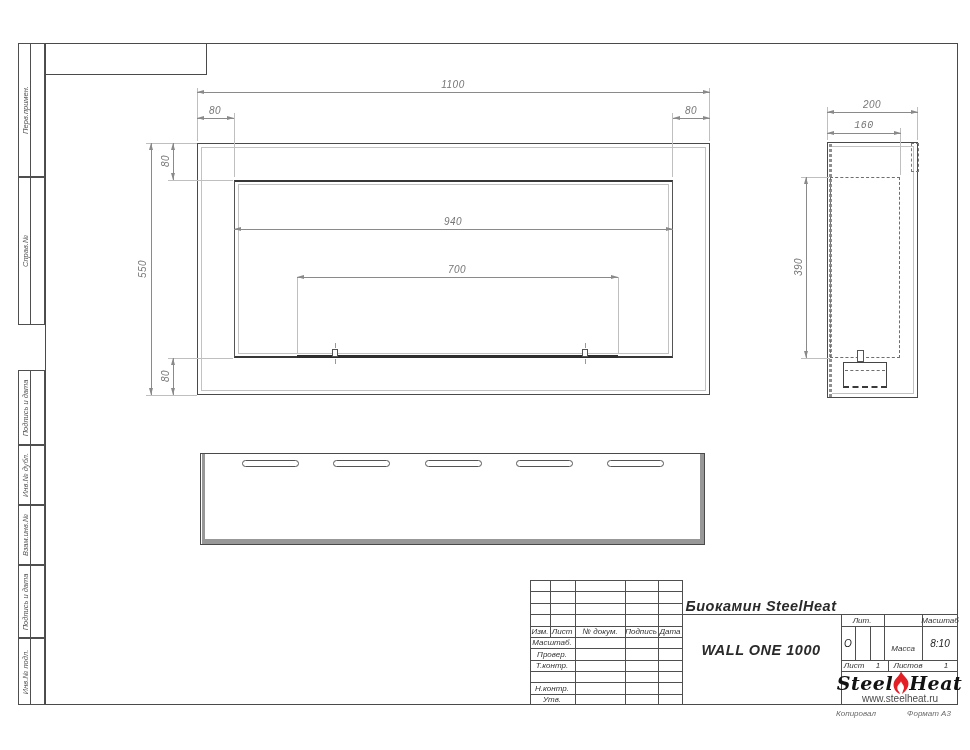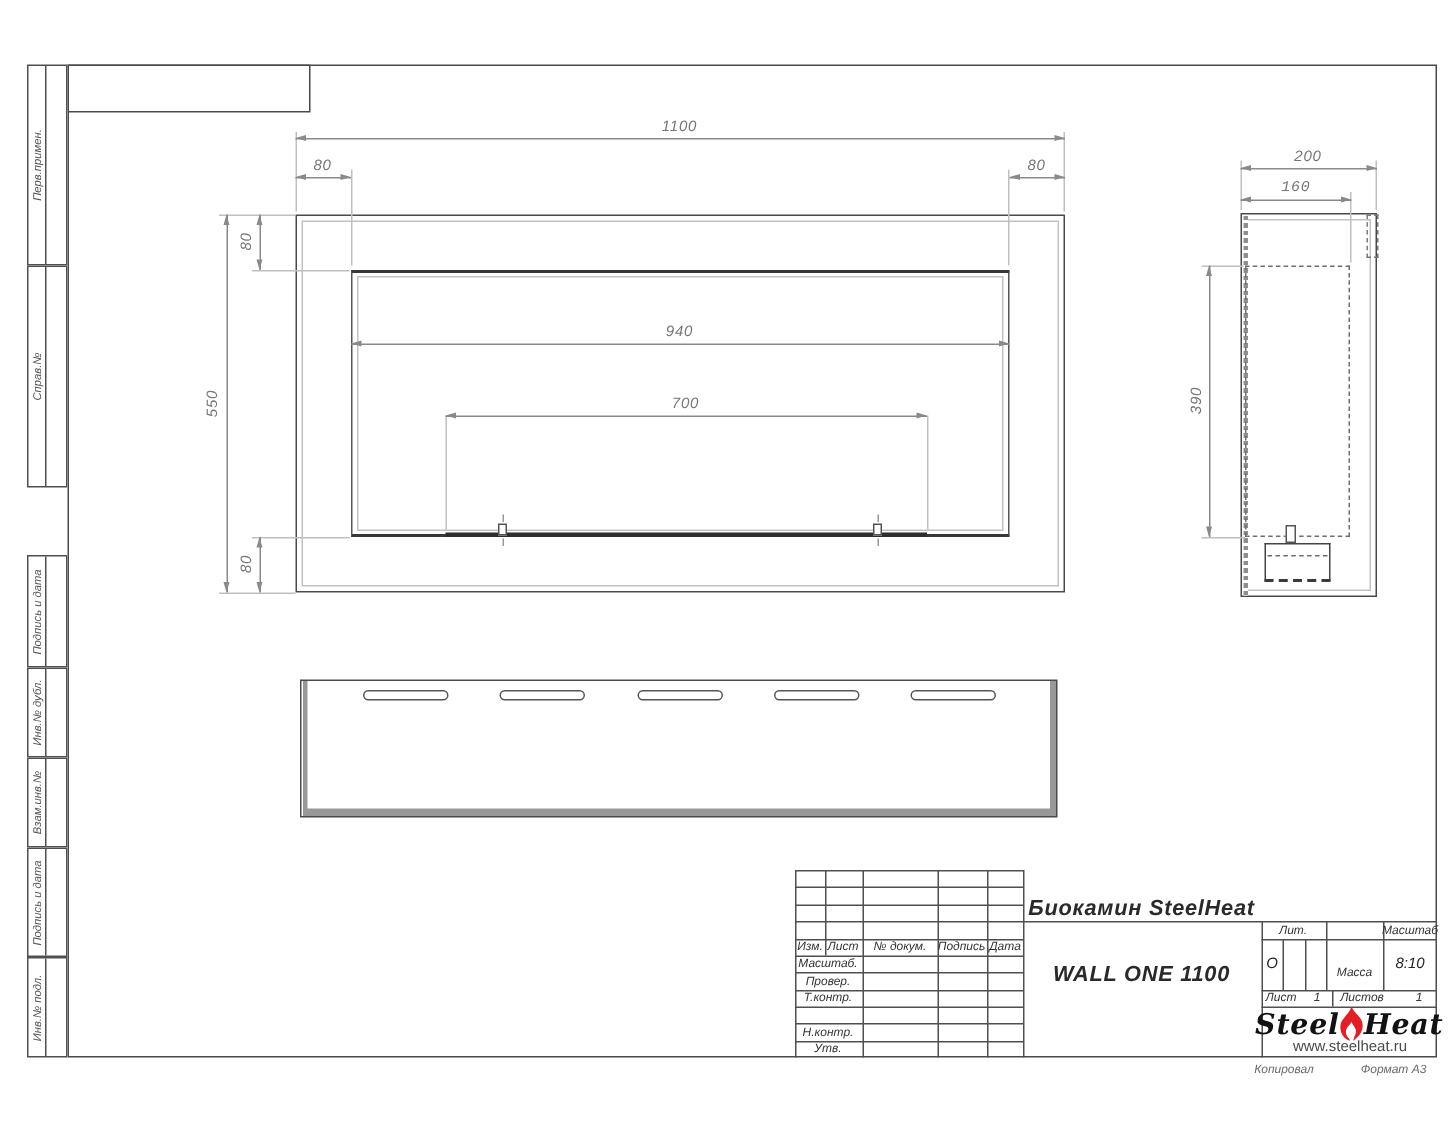--- a/index.html
+++ b/index.html
@@ -202,21 +202,21 @@
   <span class="tlab" style="left:670px;top:631px;">Дата</span>
 
   <span class="tlab" style="left:552px;top:642.4px;">Масштаб.</span>
   <span class="tlab" style="left:552px;top:653.8px;">Провер.</span>
   <span class="tlab" style="left:552px;top:665.2px;">Т.контр.</span>
   <span class="tlab" style="left:552px;top:676.6px;"></span>
   <span class="tlab" style="left:552px;top:688px;">Н.контр.</span>
   <span class="tlab" style="left:552px;top:699.2px;">Утв.</span>
 
   <span class="ttitle" style="left:761px;top:606px;">Биокамин SteelHeat</span>
-  <span class="ttitle" style="left:761px;top:650px;">WALL ONE 1100</span>
+  <span class="ttitle" style="left:761px;top:650px;">WALL ONE 1000</span>
 
   <span class="tlab" style="left:862px;top:620px;">Лит.</span>
   <span class="tlab" style="left:903px;top:648px;">Масса</span>
   <span class="tlab" style="left:940px;top:620px;">Масштаб</span>
   <span class="tval" style="left:848px;top:642.5px;">О</span>
   <span class="tval" style="left:903px;top:642.5px;"></span>
   <span class="tval" style="left:940px;top:642.5px;">8:10</span>
 
   <span class="tlab" style="left:854px;top:665.2px;">Лист</span>
   <span class="tlab" style="left:878px;top:665.2px;">1</span>

